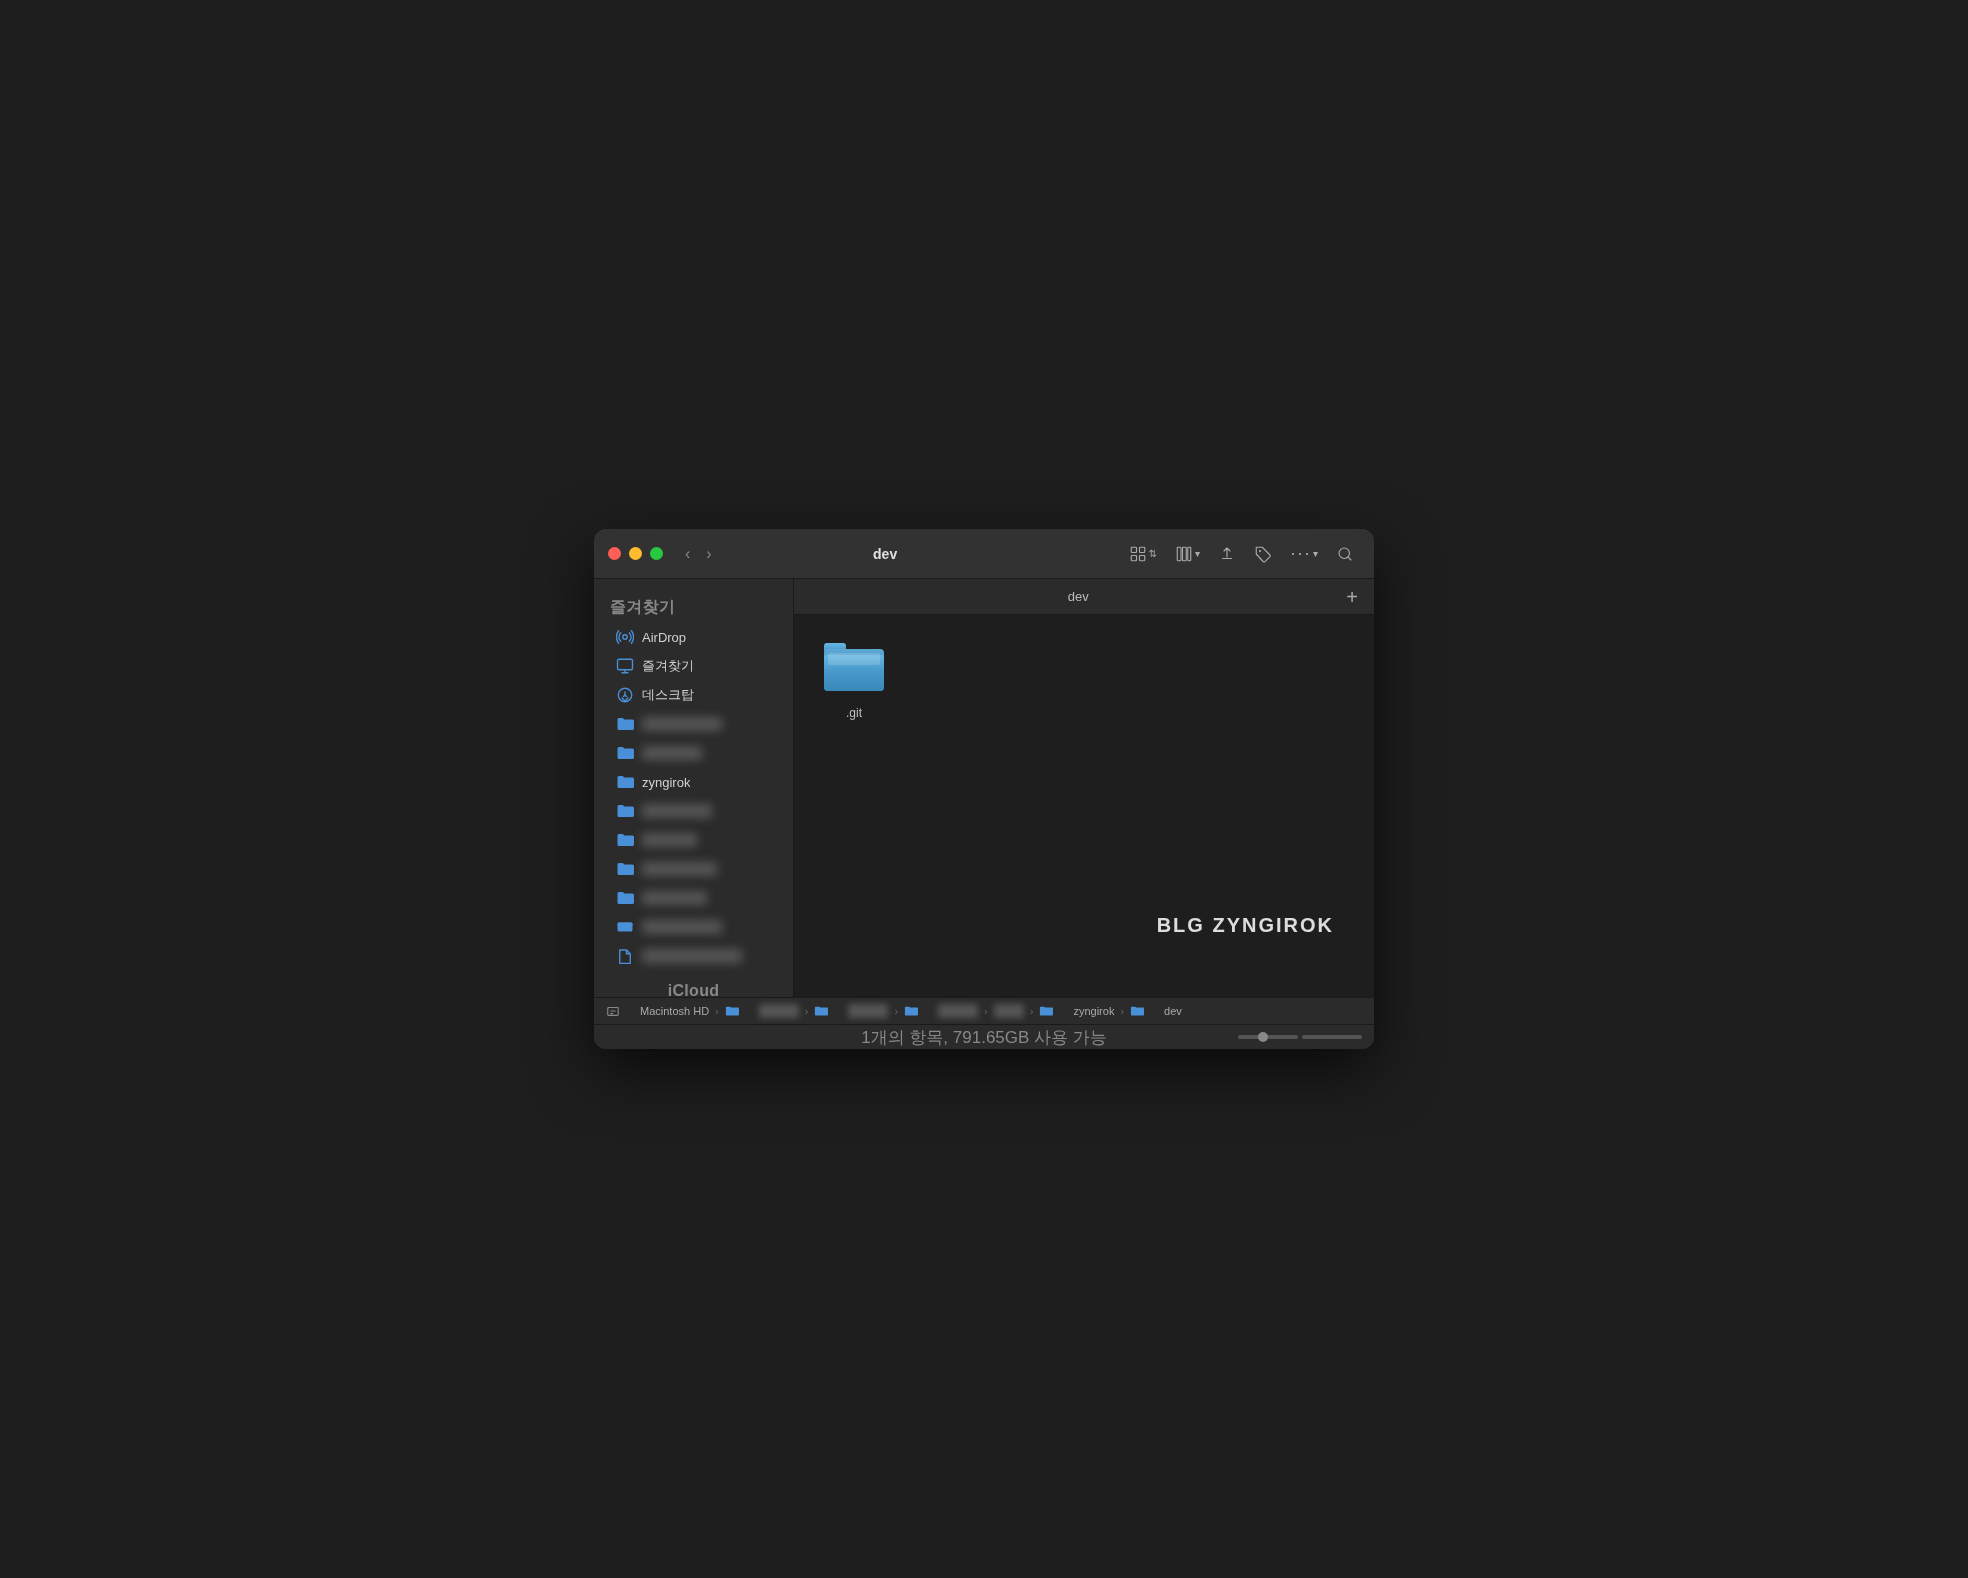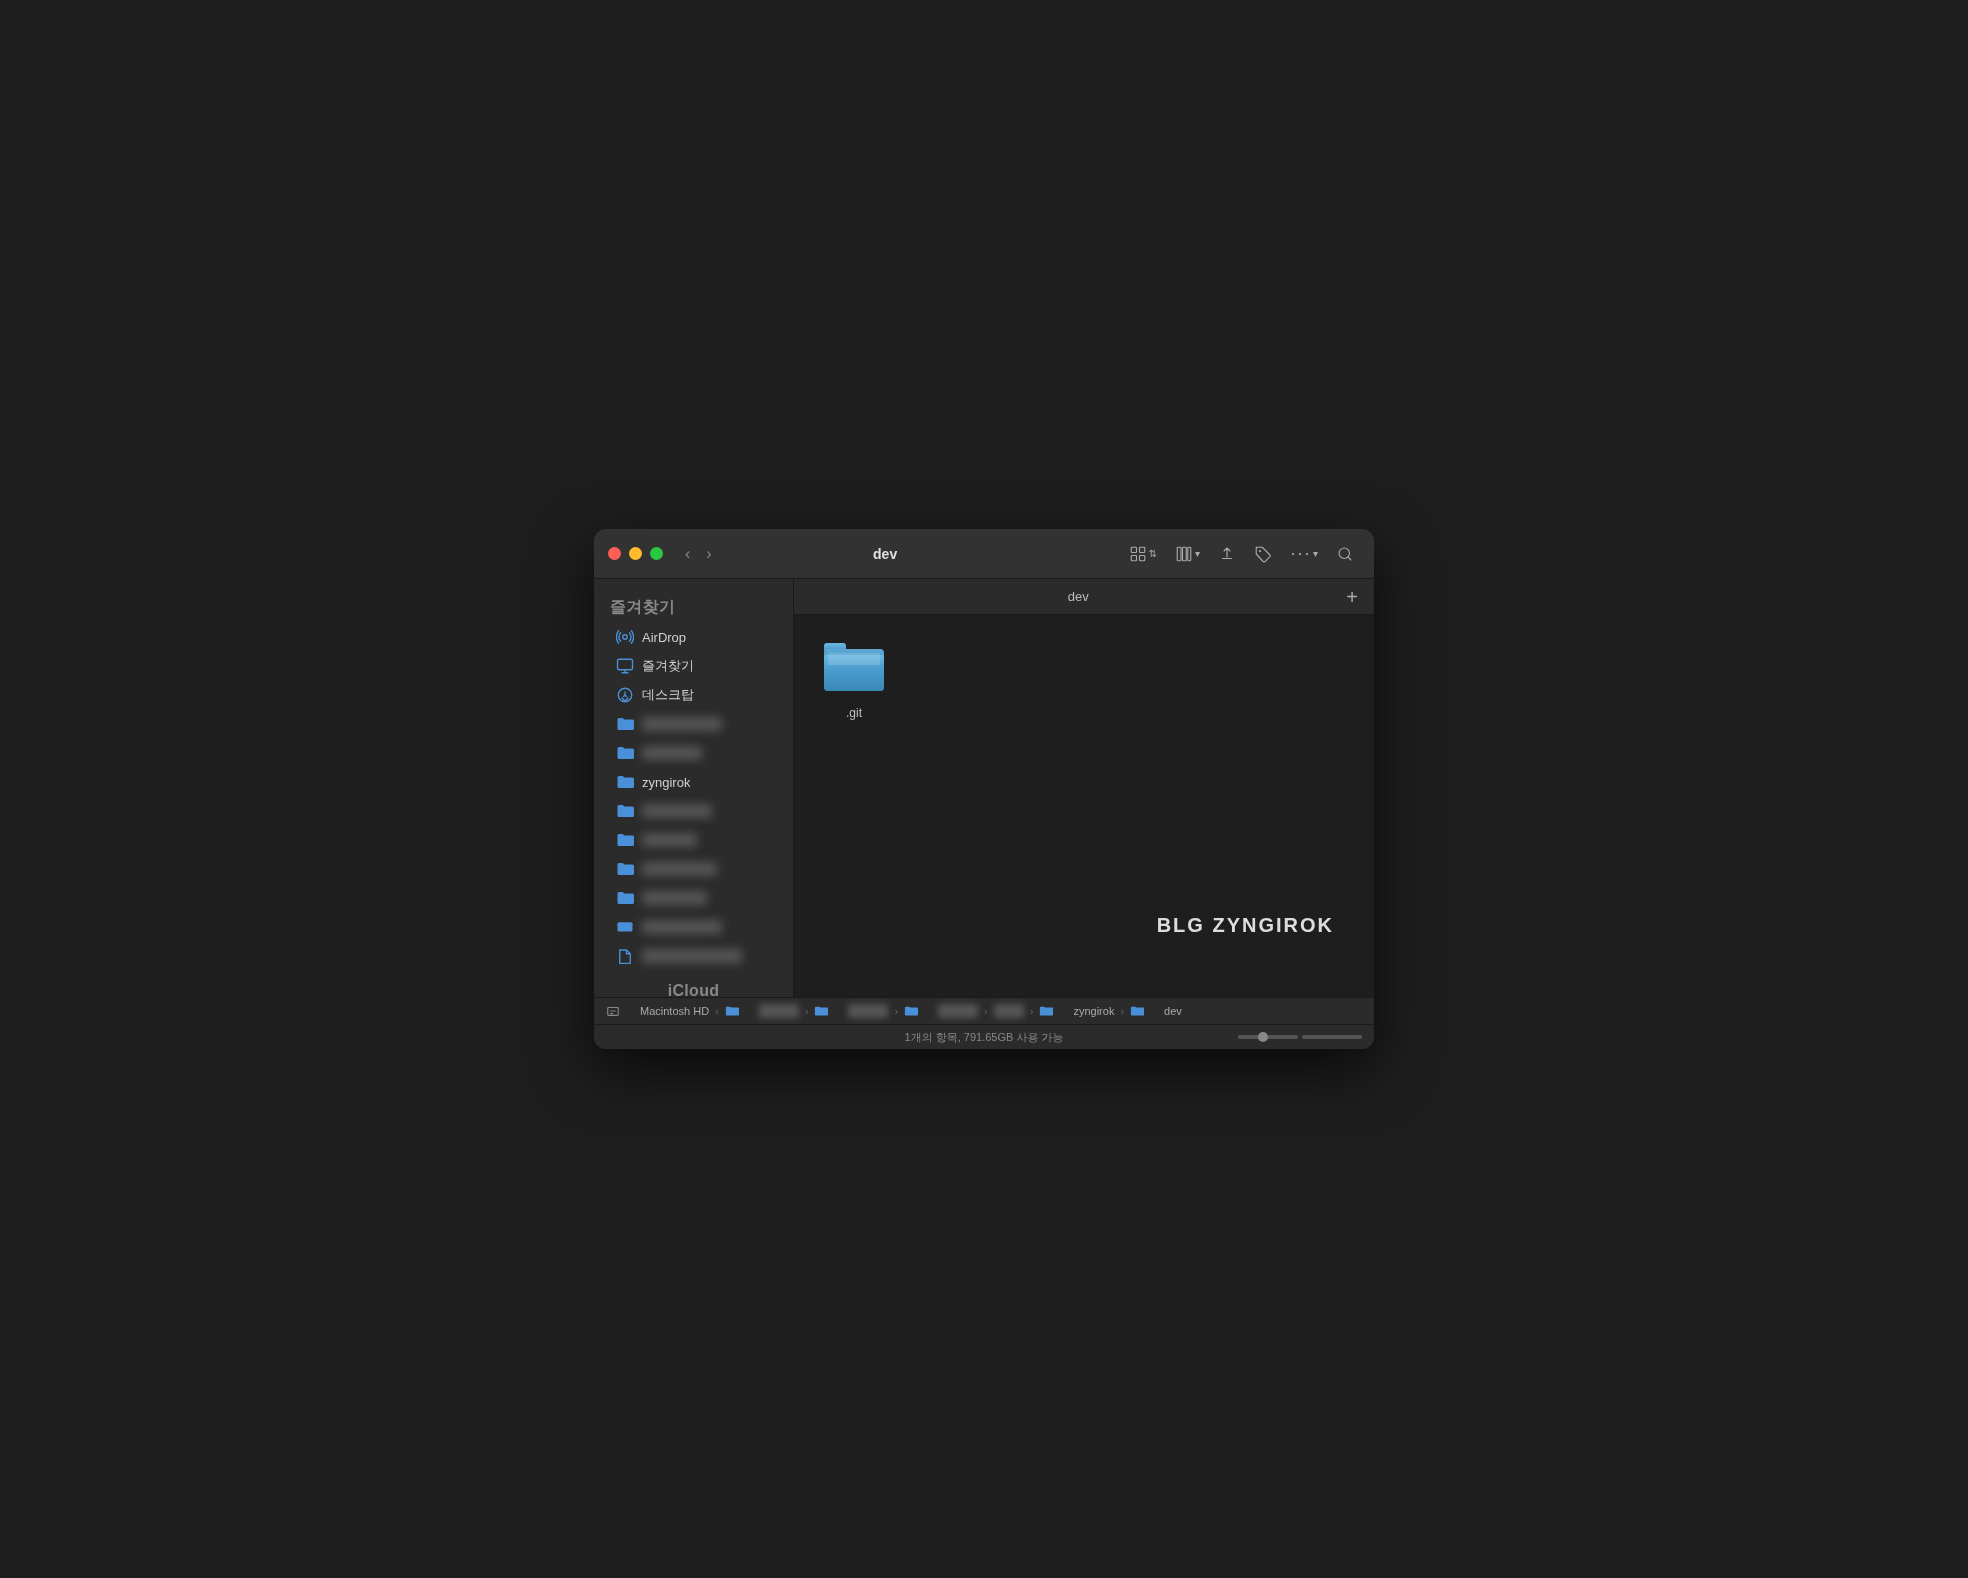--- a/index.html
+++ b/index.html
@@ -264,21 +264,21 @@
     }
     .info-bar {
       height: 24px;
       display: flex;
       align-items: center;
       justify-content: center;
       padding: 0 12px;
       position: relative;
     }
     .info-text {
-      font-size: 11px;
+      font-size: 17px;
       color: #888;
       text-align: right;
     }
     .zoom-control {
       position: absolute;
       right: 12px;
       display: flex;
       align-items: center;
       gap: 4px;
     }

